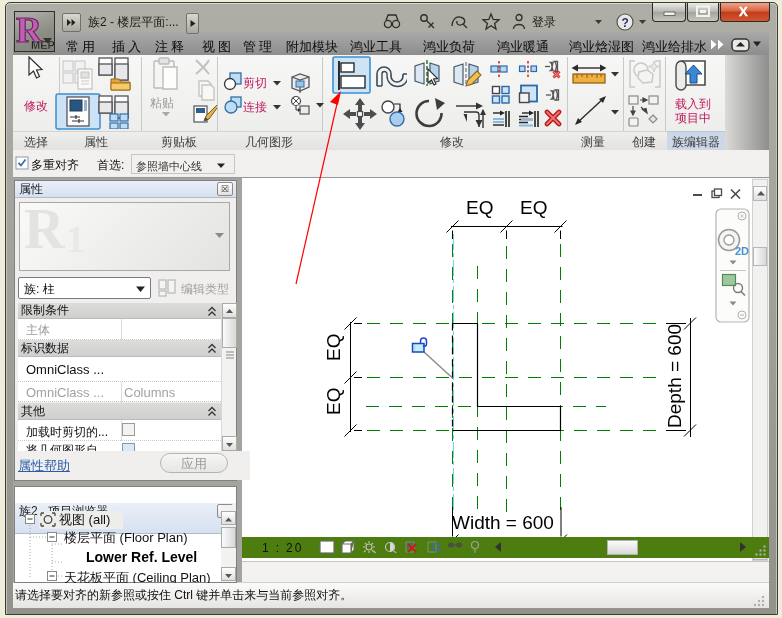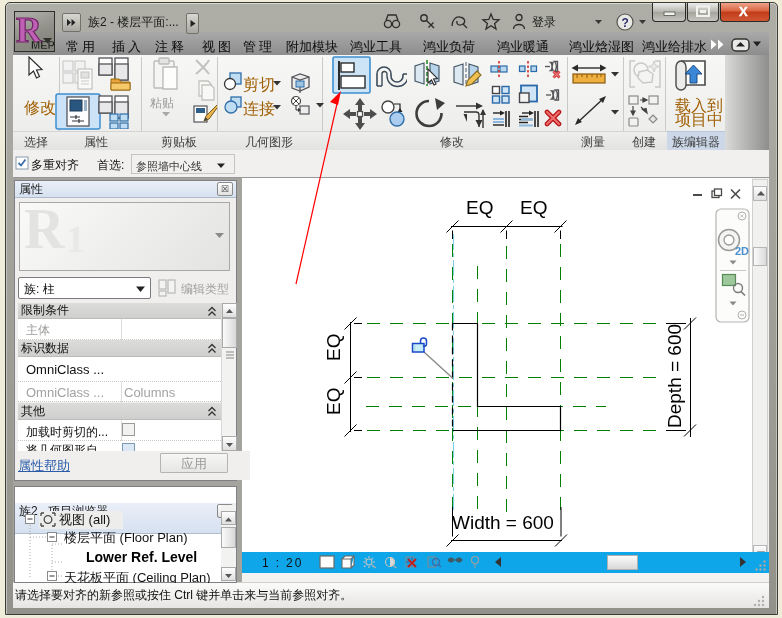--- a/index.html
+++ b/index.html
@@ -18,21 +18,21 @@
 #btnmax{left:687px;width:32px;background:linear-gradient(#ebebe9,#b8b8b2 48%,#a5a59d 52%,#c5c5bd);border-radius:0 0 4px 4px;}
 #btnclose{left:720px;width:50px;background:linear-gradient(#efa28b,#d96440 45%,#c23c18 50%,#d05634);border-radius:0 0 4px 4px;}
 #tabrow{left:13px;top:32px;width:756px;height:23px;background:linear-gradient(#a9a9a9,#8d8d8d);}
 .tab{position:absolute;top:38px;font-size:13px;color:#0c0c0c;}
 #ribbon{left:13px;top:55px;width:712px;height:95px;background:linear-gradient(#f7f7f6,#ebebea);}
 #ribbongrad{left:725px;top:55px;width:44px;height:95px;background:linear-gradient(90deg,#dadad8,#8e8e8c);}
 #labelrow{left:13px;top:131px;width:712px;height:19px;background:linear-gradient(#eeeeed,#e2e2e1);border-top:1px solid #d4d4d3;}
 .plabel{position:absolute;top:3px;width:100px;text-align:center;font-size:12px;color:#3d3d3d;}
 .psep{position:absolute;top:57px;width:1px;height:74px;background:#c9c9c8;}
 .ricon{position:absolute;}
-.rtext{position:absolute;font-size:16px;color:#a16207;}
+.rtext{position:absolute;font-size:12px;color:#be185d;}
 .gtext{position:absolute;font-size:12px;color:#9a9a98;}
 #optbar{left:13px;top:150px;width:756px;height:28px;background:#f1f0ef;border-bottom:1px solid #98989a;}
 #dock{left:13px;top:178px;width:229px;height:404px;background:#a5a39d;}
 #canvas{left:242px;top:178px;width:510px;height:383px;background:#fff;}
 #vscroll{left:752px;top:178px;width:17px;height:383px;background:#f0f0ef;}
 #bottombar{left:242px;top:561px;width:527px;height:21px;background:#f3f2f1;border-top:1px solid #c6c6c5;}
 #statusbar{left:13px;top:582px;width:756px;height:26px;background:linear-gradient(#fbfbfa,#e6e5e3);border-top:1px solid #cfcfcd;font-size:12px;color:#111;line-height:24px;padding-left:2px;}
 .scrbtn{position:absolute;background:linear-gradient(#fdfdfd,#e0e0e0);border:1px solid #b6b6b6;}
 </style>
 </head>
@@ -496,21 +496,21 @@
       <svg style="position:absolute;top:48px;left:3px" width="10" height="10">
           <path d="M1 1 h8 M1 4 h8 M1 7 h8" stroke="#888" stroke-width="1.2"></path>
         </svg>
       <div style="position:absolute;bottom:0;width:15px;height:15px;background:linear-gradient(#fefefe,#e0e0e0);border:1px solid #aaa;"><svg width="13" height="13">
             <path d="M6.5 9 l3.5 -4 l-7 0 z" fill="#555"></path>
           </svg></div>
     </div>
 
     <div style="position:absolute;left:0;top:270px;width:235px;height:29px;background:#f0efee;">
       <span style="position:absolute;left:3px;top:6px;font-size:13px;color:#2a5caa;text-decoration:underline;">属性帮助</span>
-      <span style="position:absolute;left:145px;top:2px;width:68px;height:20px;background:linear-gradient(#f6f6f5,#e6e6e5);border:1px solid #b4b4b2;border-radius:1px;text-align:center;font-size:13px;color:#9a9a98;line-height:19px;">应用</span>
+      <span style="position:absolute;left:145px;top:2px;width:68px;height:20px;background:linear-gradient(#f6f6f5,#e6e6e5);border:1px solid #b4b4b2;border-radius:10px;text-align:center;font-size:13px;color:#9a9a98;line-height:19px;">应用</span>
     </div>
   </div>
 
   <div class="abs" style="left:14px;top:486px;width:223px;height:97px;background:#fff;border:1px solid #808084;">
     <div style="position:relative;height:31px;background:linear-gradient(#eaeff8,#d6e1f0);border-bottom:1px solid #b0bccb;font-size:12px;color:#1a1a1a;line-height:16px;padding-left:4px;margin-top:16px;">族2 - 项目浏览器
       <span style="position:absolute;right:3px;top:1px;width:16px;height:14px;background:linear-gradient(#fefefe,#e2e2e2);border:1px solid #8a8a8a;border-radius:2px;text-align:center;font-size:9px;line-height:12px;color:#444">☒</span>
     </div>
     <svg style="position:absolute;left:0;top:18px" width="205" height="78">
       <rect x="24" y="6" width="84" height="18" fill="#ededec"></rect>
       <g stroke="#aaaaa8" stroke-dasharray="1 2" fill="none">
@@ -640,21 +640,21 @@
   <div class="abs" style="left:752px;top:179px;width:16px;height:382px;background:#f1f1f0;border:1px solid #d0d0ce;">
     <div class="scrbtn" style="left:0;top:6px;width:14px;height:15px;"><svg width="14" height="14">
           <path d="M7 4 l4 4.5 l-8 0 z" fill="#555"></path>
         </svg></div>
     <div class="scrbtn" style="left:0;top:67px;width:14px;height:19px;background:linear-gradient(90deg,#fbfbfb,#dadada);"></div>
     <div class="scrbtn" style="left:0;bottom:0;width:14px;height:15px;"><svg width="14" height="14">
           <path d="M7 10 l4 -4.5 l-8 0 z" fill="#555"></path>
         </svg></div>
   </div>
 
-  <div class="abs" style="left:242px;top:552px;width:527px;height:21px;background:#0ea5e9;">
+  <div class="abs" style="left:242px;top:537px;width:527px;height:21px;background:#4d7c0f;">
     <span style="position:absolute;left:20px;top:4px;font-size:12px;color:#111;letter-spacing:2px">1 : 20</span>
     <svg style="position:absolute;left:77px;top:2px" width="170" height="18">
       <rect x="1" y="2" width="14" height="12" fill="#fdfdfc" stroke="#6a6a68" stroke-width="1.2"></rect>
       <g transform="translate(21,0)">
           <path d="M2 5 l3 -3 h9 l-3 3 z M2 5 h9 v9 h-9 z M11 14 l3 -3 v-9" fill="#fdfdfc" stroke="#6a6a68" stroke-width="1.1"></path>
         </g>
       <g transform="translate(43,0)" stroke="#c2c2c0" stroke-width="1.1" fill="none">
           <circle cx="7" cy="8" r="3"></circle>
           <path d="M7 2 v2 M7 12 v2 M1 8 h2 M11 8 h2 M3 4 l1.5 1.5 M10.5 11.5 l1.5 1.5 M11 4 l-1.5 1.5 M3.5 11.5 L2 13"></path>
           <path d="M10 11 l4 3" stroke="#b0b0ae"></path>

